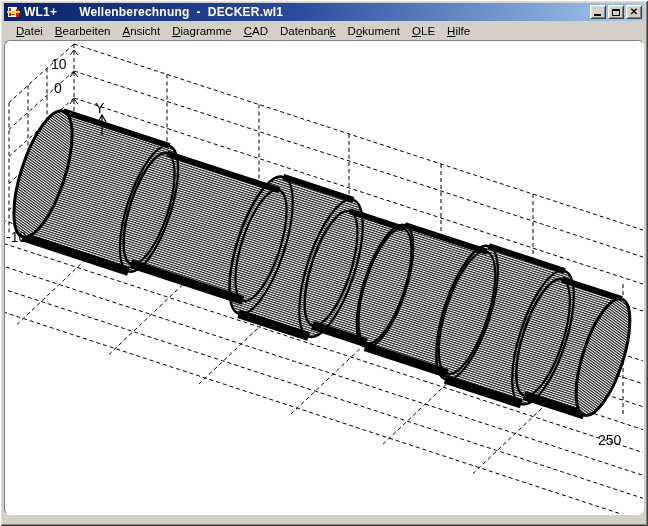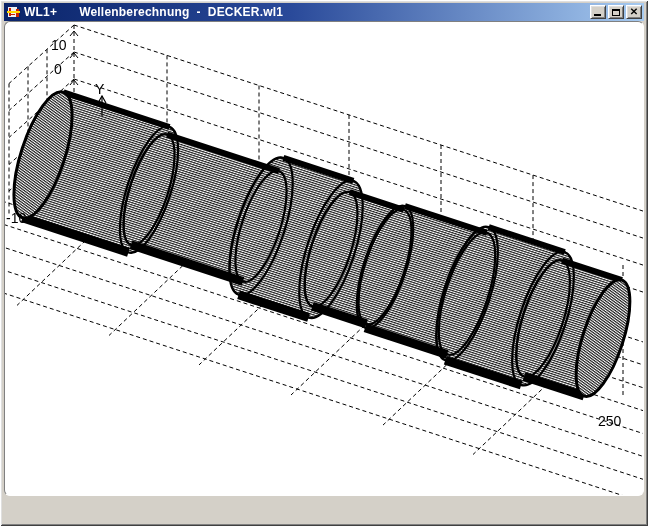--- a/index.html
+++ b/index.html
@@ -65,20 +65,31 @@
           <span class="glyph-min"></span>
         </div>
       <div class="tbtn">
           <span class="glyph-max"></span>
         </div>
       <div class="tbtn">
           <span class="glyph-close">✕</span>
         </div>
     </div>
   </div>
+  <div class="menubar" id="menubar">
+      <span class="menu-item"><u>D</u>atei</span>
+      <span class="menu-item"><u>B</u>earbeiten</span>
+      <span class="menu-item"><u>A</u>nsicht</span>
+      <span class="menu-item"><u>D</u>iagramme</span>
+      <span class="menu-item"><u>C</u>AD</span>
+      <span class="menu-item">Datenban<u>k</u></span>
+      <span class="menu-item">D<u>o</u>kument</span>
+      <span class="menu-item"><u>O</u>LE</span>
+      <span class="menu-item"><u>H</u>ilfe</span>
+    </div>
   <div class="client">
     <svg id="cad-canvas" width="638" height="475" viewBox="0 0 638 475">
         <defs>
           <pattern id="hatch" width="6" height="2.2" patternUnits="userSpaceOnUse" patternTransform="rotate(18)">
             <rect width="6" height="2.2" fill="#fff"></rect>
             <line x1="0" y1="0.6" x2="6" y2="0.6" stroke="#000" stroke-width="1.05"></line>
           </pattern>
         </defs>
         <g stroke="#000" stroke-width="1" fill="none" stroke-dasharray="4 3">
           <line x1="69" y1="3" x2="638" y2="189.06300000000002"></line>

